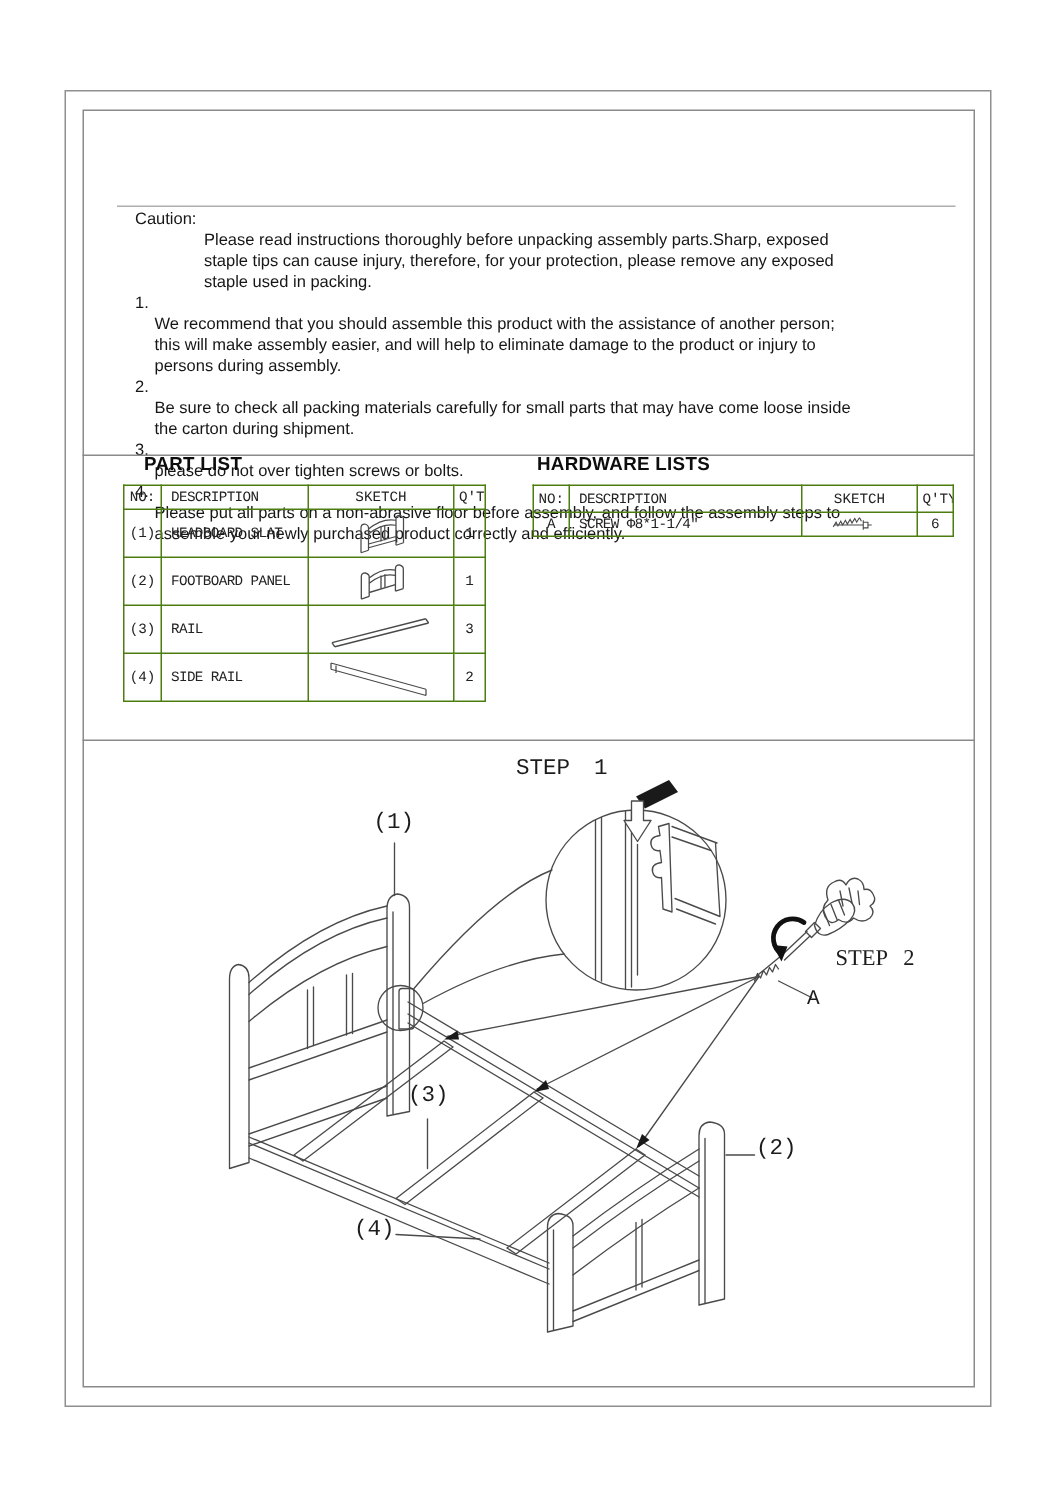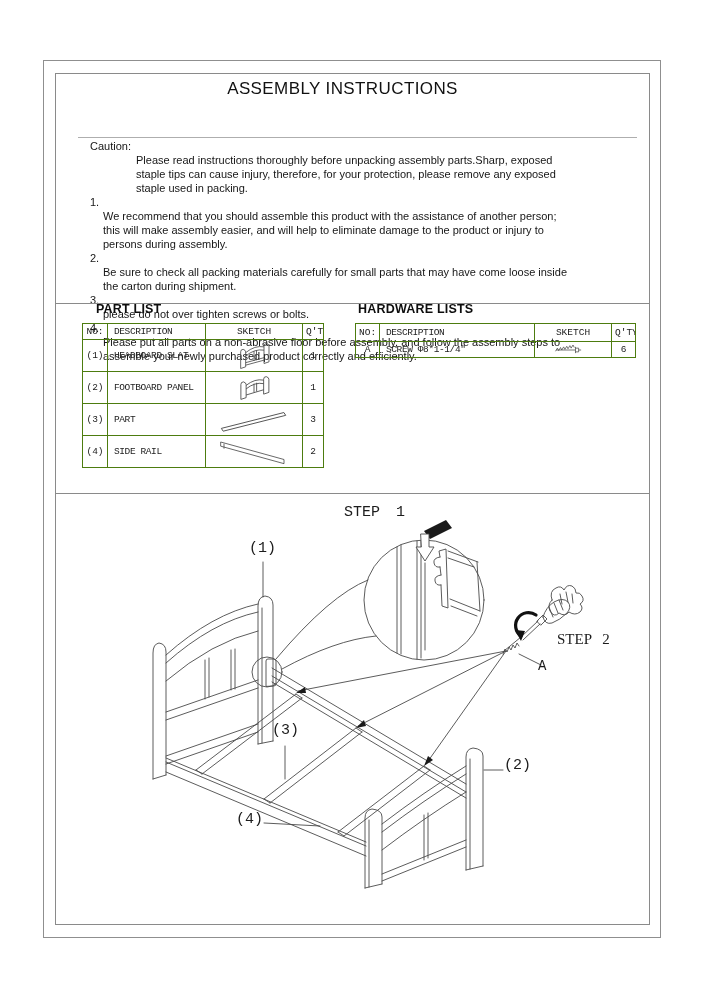--- a/index.html
+++ b/index.html
@@ -52,21 +52,20 @@
   .lab-a  { left:483px; top:165px; font-size:14px; }
 </style>
 </head>
 <body>
 
 <div class="page">
 
   <div class="outer-border"></div>
   <div class="content-box"></div>
 
-  <div class="page-title">ASSEMBLY INSTRUCTIONS</div>
   <div class="title-sep"></div>
 
   <div class="instructions">
     <div class="caution">
       <span class="caution-lbl">Caution:</span><span>Please read instructions thoroughly before unpacking assembly parts.Sharp, exposed
 staple tips can cause injury, therefore, for your protection, please remove any exposed
 staple used in packing.</span>
     </div>
     <div class="inst-item">
       <span class="inst-num">1.</span><span>We recommend that you should assemble this product with the assistance of another person;
@@ -126,21 +125,21 @@
           <path d="M33,23 L33,6 Q33,3 36,3 Q39,4 39,6 L39,21 M33,23 L39,21"></path>
           <path d="M13,13 Q23,5 33,7 M13,17 Q23,9 33,11"></path>
           <path d="M22,11 L22,21 M25,10 L25,20"></path>
           <path d="M13,24 L33,18"></path>
         </svg>
       </td>
       <td>1</td>
     </tr>
     <tr>
       <td>(3)</td>
-      <td class="desc">PART</td>
+      <td class="desc">RAIL</td>
       <td class="sketch-cell">
         <svg width="84" height="28" viewBox="0 0 84 30" fill="none" stroke="#4a4a4a" stroke-width="1">
           <path d="M7,24 L74,7 M9,27 L76,10 M7,24 L9,27 M74,7 L76,10"></path>
         </svg>
       </td>
       <td>3</td>
     </tr>
     <tr>
       <td>(4)</td>
       <td class="desc">SIDE RAIL</td>

